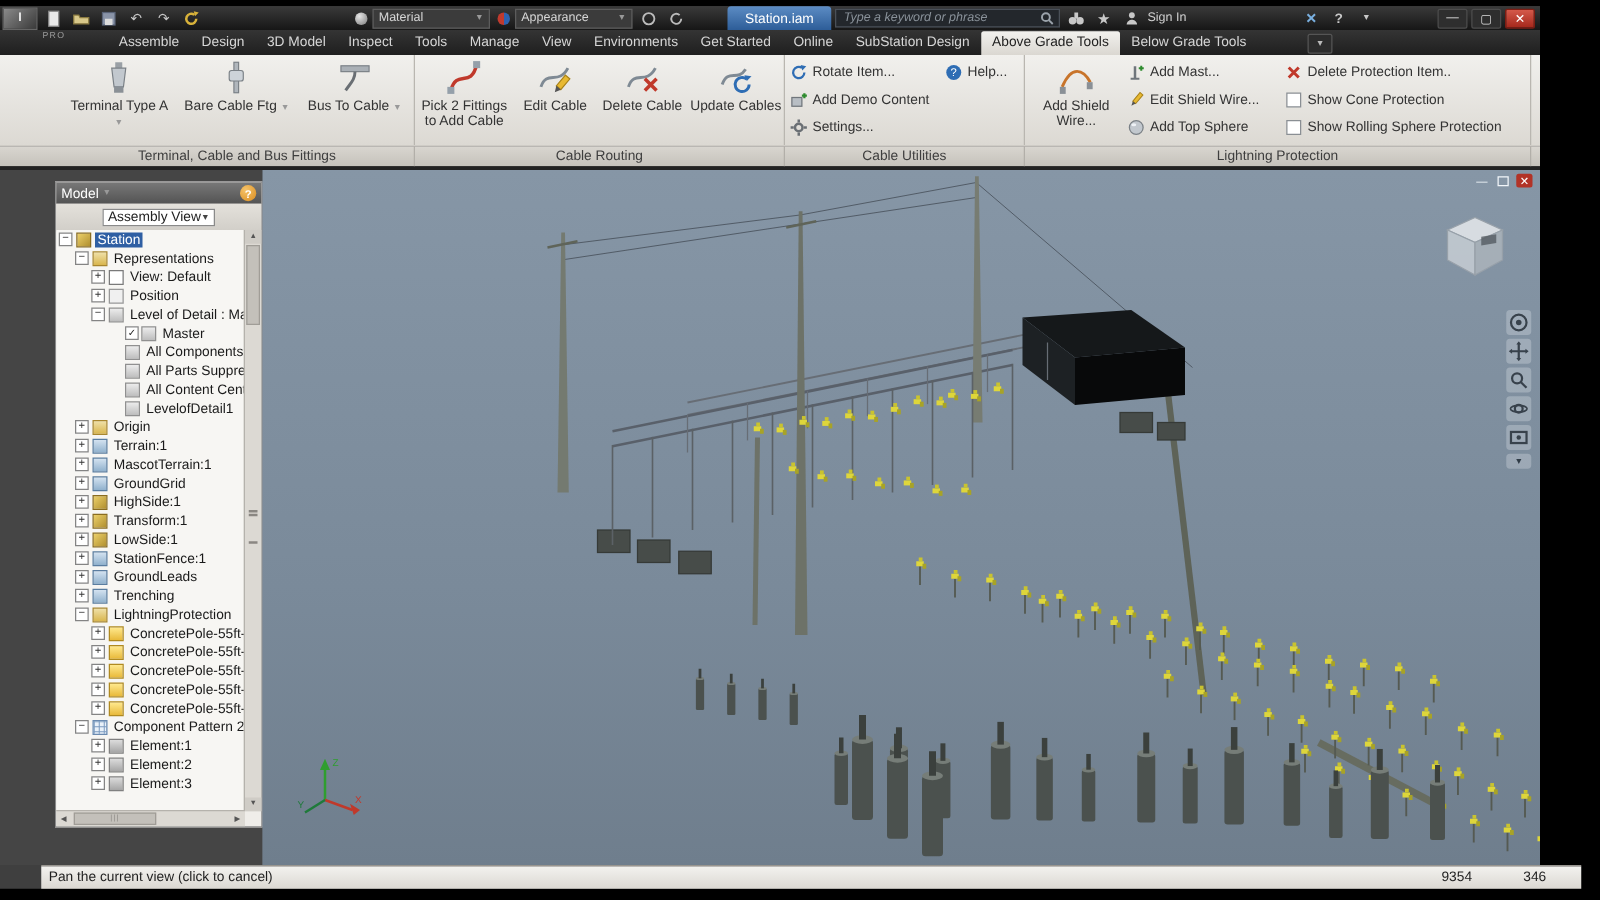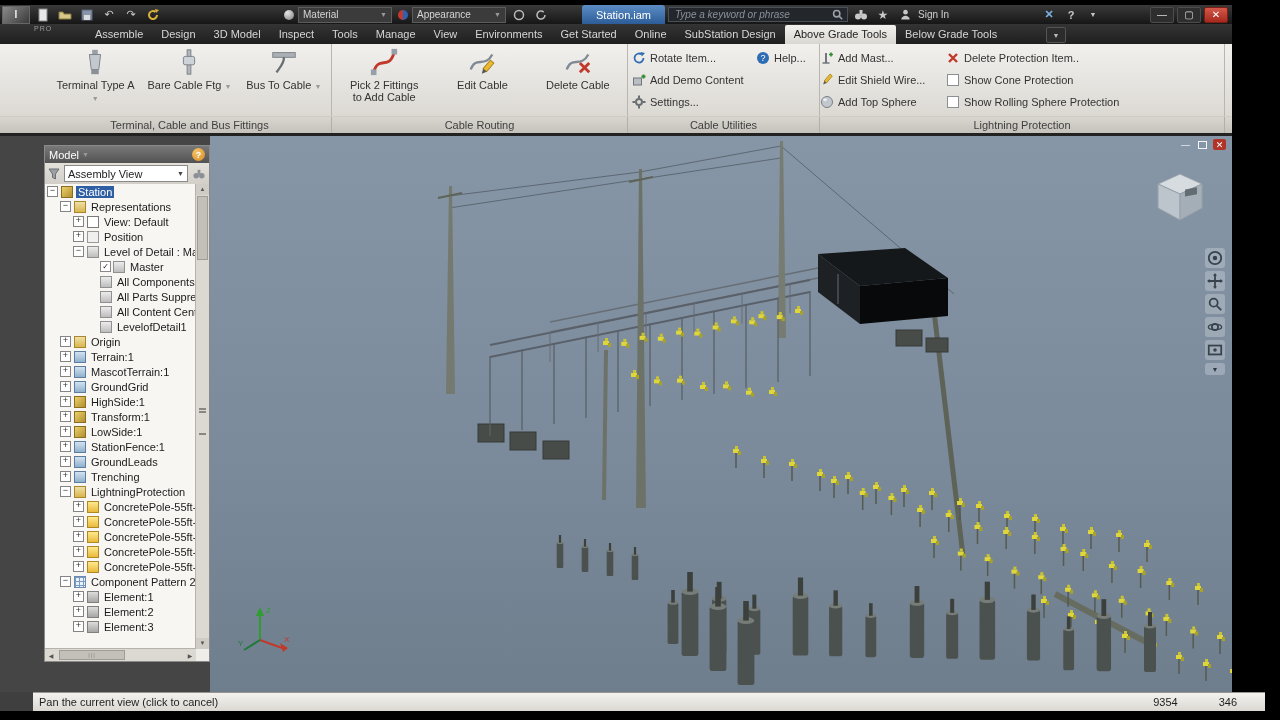--- a/index.html
+++ b/index.html
@@ -68,21 +68,21 @@
 
   
   .browser{position:absolute;left:44px;top:9px;width:166px;height:517px;background:#efede9;
            border:1px solid #8a8a8a;box-sizing:border-box;}
   .bheader{height:17px;background:linear-gradient(#787878,#535353);display:flex;align-items:center;
            color:#fff;padding:0 4px;gap:3px;}
   .bheader .btitle{font-size:11px;}
   .bhelp{margin-left:auto;width:13px;height:13px;border-radius:7px;background:radial-gradient(circle at 35% 30%,#f5c36a,#d98c1f);
          color:#fff;font-size:9px;font-weight:bold;display:flex;align-items:center;justify-content:center;}
   .btoolbar{height:21px;background:linear-gradient(#e4e1db,#d2cfc9);display:flex;align-items:center;gap:4px;
-            padding:0 3px;border-bottom:1px solid #b5b2ac;}
+            padding:0 3px;border-bottom:1px solid #b5b2ac;flex-direction:column;}
   .combo{flex:1;height:15px;background:#fff;border:1px solid #8a8a8a;display:flex;align-items:center;
          padding:0 3px;font-size:11px;color:#222;}
   .combo .caret{margin-left:auto;color:#444;}
   .tree{position:absolute;left:0;top:38px;right:13px;bottom:12px;background:#f7f6f3;overflow:hidden;}
   .trow{height:15px;display:flex;align-items:center;white-space:nowrap;}
   .expander{width:9px;height:9px;border:1px solid #848484;background:#fff;font-size:9px;line-height:7px;
             text-align:center;color:#333;margin-right:3px;flex:none;box-sizing:content-box;}
   .expander.none{visibility:hidden;}
   .tcheck{width:9px;height:9px;border:1px solid #888;background:#fff;font-size:8px;line-height:9px;text-align:center;
           color:#222;margin-right:2px;flex:none;}
@@ -297,20 +297,28 @@
           </svg>
         <span class="rlabel">Edit Cable</span>
       </div>
       <div class="rbtn-lg" style="width:70px;">
         <svg class="ric" viewBox="0 0 32 32">
             <path d="M4 24C9 9 19 23 27 8" stroke="#7f8a94" stroke-width="2.5" fill="none"></path>
             <path d="M18 17L28 27M28 17L18 27" stroke="#c0392b" stroke-width="3"></path>
           </svg>
         <span class="rlabel">Delete Cable</span>
       </div>
+      <div class="rbtn-lg" style="width:74px;">
+        <svg class="ric" viewBox="0 0 32 32">
+            <path d="M4 22C9 8 17 20 24 9" stroke="#7f8a94" stroke-width="2.5" fill="none"></path>
+            <path d="M27 22a6 6 0 1 1-2-4.5" stroke="#2e6db4" stroke-width="2.5" fill="none"></path>
+            <polygon points="23,14 29,15 25,19" fill="#2e6db4"></polygon>
+          </svg>
+        <span class="rlabel">Update Cables</span>
+      </div>
     </div>
 
     <div class="panel p3">
       <div class="pcols">
         <div class="pcol" style="width:116px;">
           <div class="rbtn-sm">
             <svg class="ric-sm" viewBox="0 0 14 14">
                 <path d="M11.5 7a4.5 4.5 0 1 1-2-3.7" stroke="#2e6db4" stroke-width="1.8" fill="none"></path>
                 <polygon points="8.5,1 13,2 9.8,5.4" fill="#2e6db4"></polygon>
               </svg>
@@ -342,20 +350,28 @@
                 <circle cx="7" cy="7" r="6" fill="#2e6db4"></circle>
                 <text x="7" y="10.2" font-size="9" fill="#fff" text-anchor="middle" font-family="Liberation Sans">?</text>
               </svg>
             <span>Help...</span>
           </div>
         </div>
       </div>
     </div>
 
     <div class="panel p4">
+      <div class="rbtn-lg" style="width:82px;">
+        <svg class="ric" viewBox="0 0 32 32">
+            <path d="M4 24C12 5 22 9 28 20" stroke="#c8742a" stroke-width="2.5" fill="none"></path>
+            <rect x="2" y="24" width="5" height="6" fill="#8a9096"></rect>
+            <rect x="25" y="20" width="5" height="6" fill="#8a9096"></rect>
+          </svg>
+        <span class="rlabel">Add Shield Wire...</span>
+      </div>
       <div class="pcols" style="padding-left:0;">
         <div class="pcol" style="width:118px;">
           <div class="rbtn-sm">
             <svg class="ric-sm" viewBox="0 0 14 14">
                 <line x1="6" y1="2" x2="6" y2="12" stroke="#70767c" stroke-width="2"></line>
                 <line x1="2.5" y1="12" x2="9.5" y2="12" stroke="#70767c" stroke-width="1.5"></line>
                 <path d="M9 3.5h4M11 1.5v4" stroke="#2e8b2e" stroke-width="1.6"></path>
               </svg>
             <span>Add Mast...</span>
           </div>

